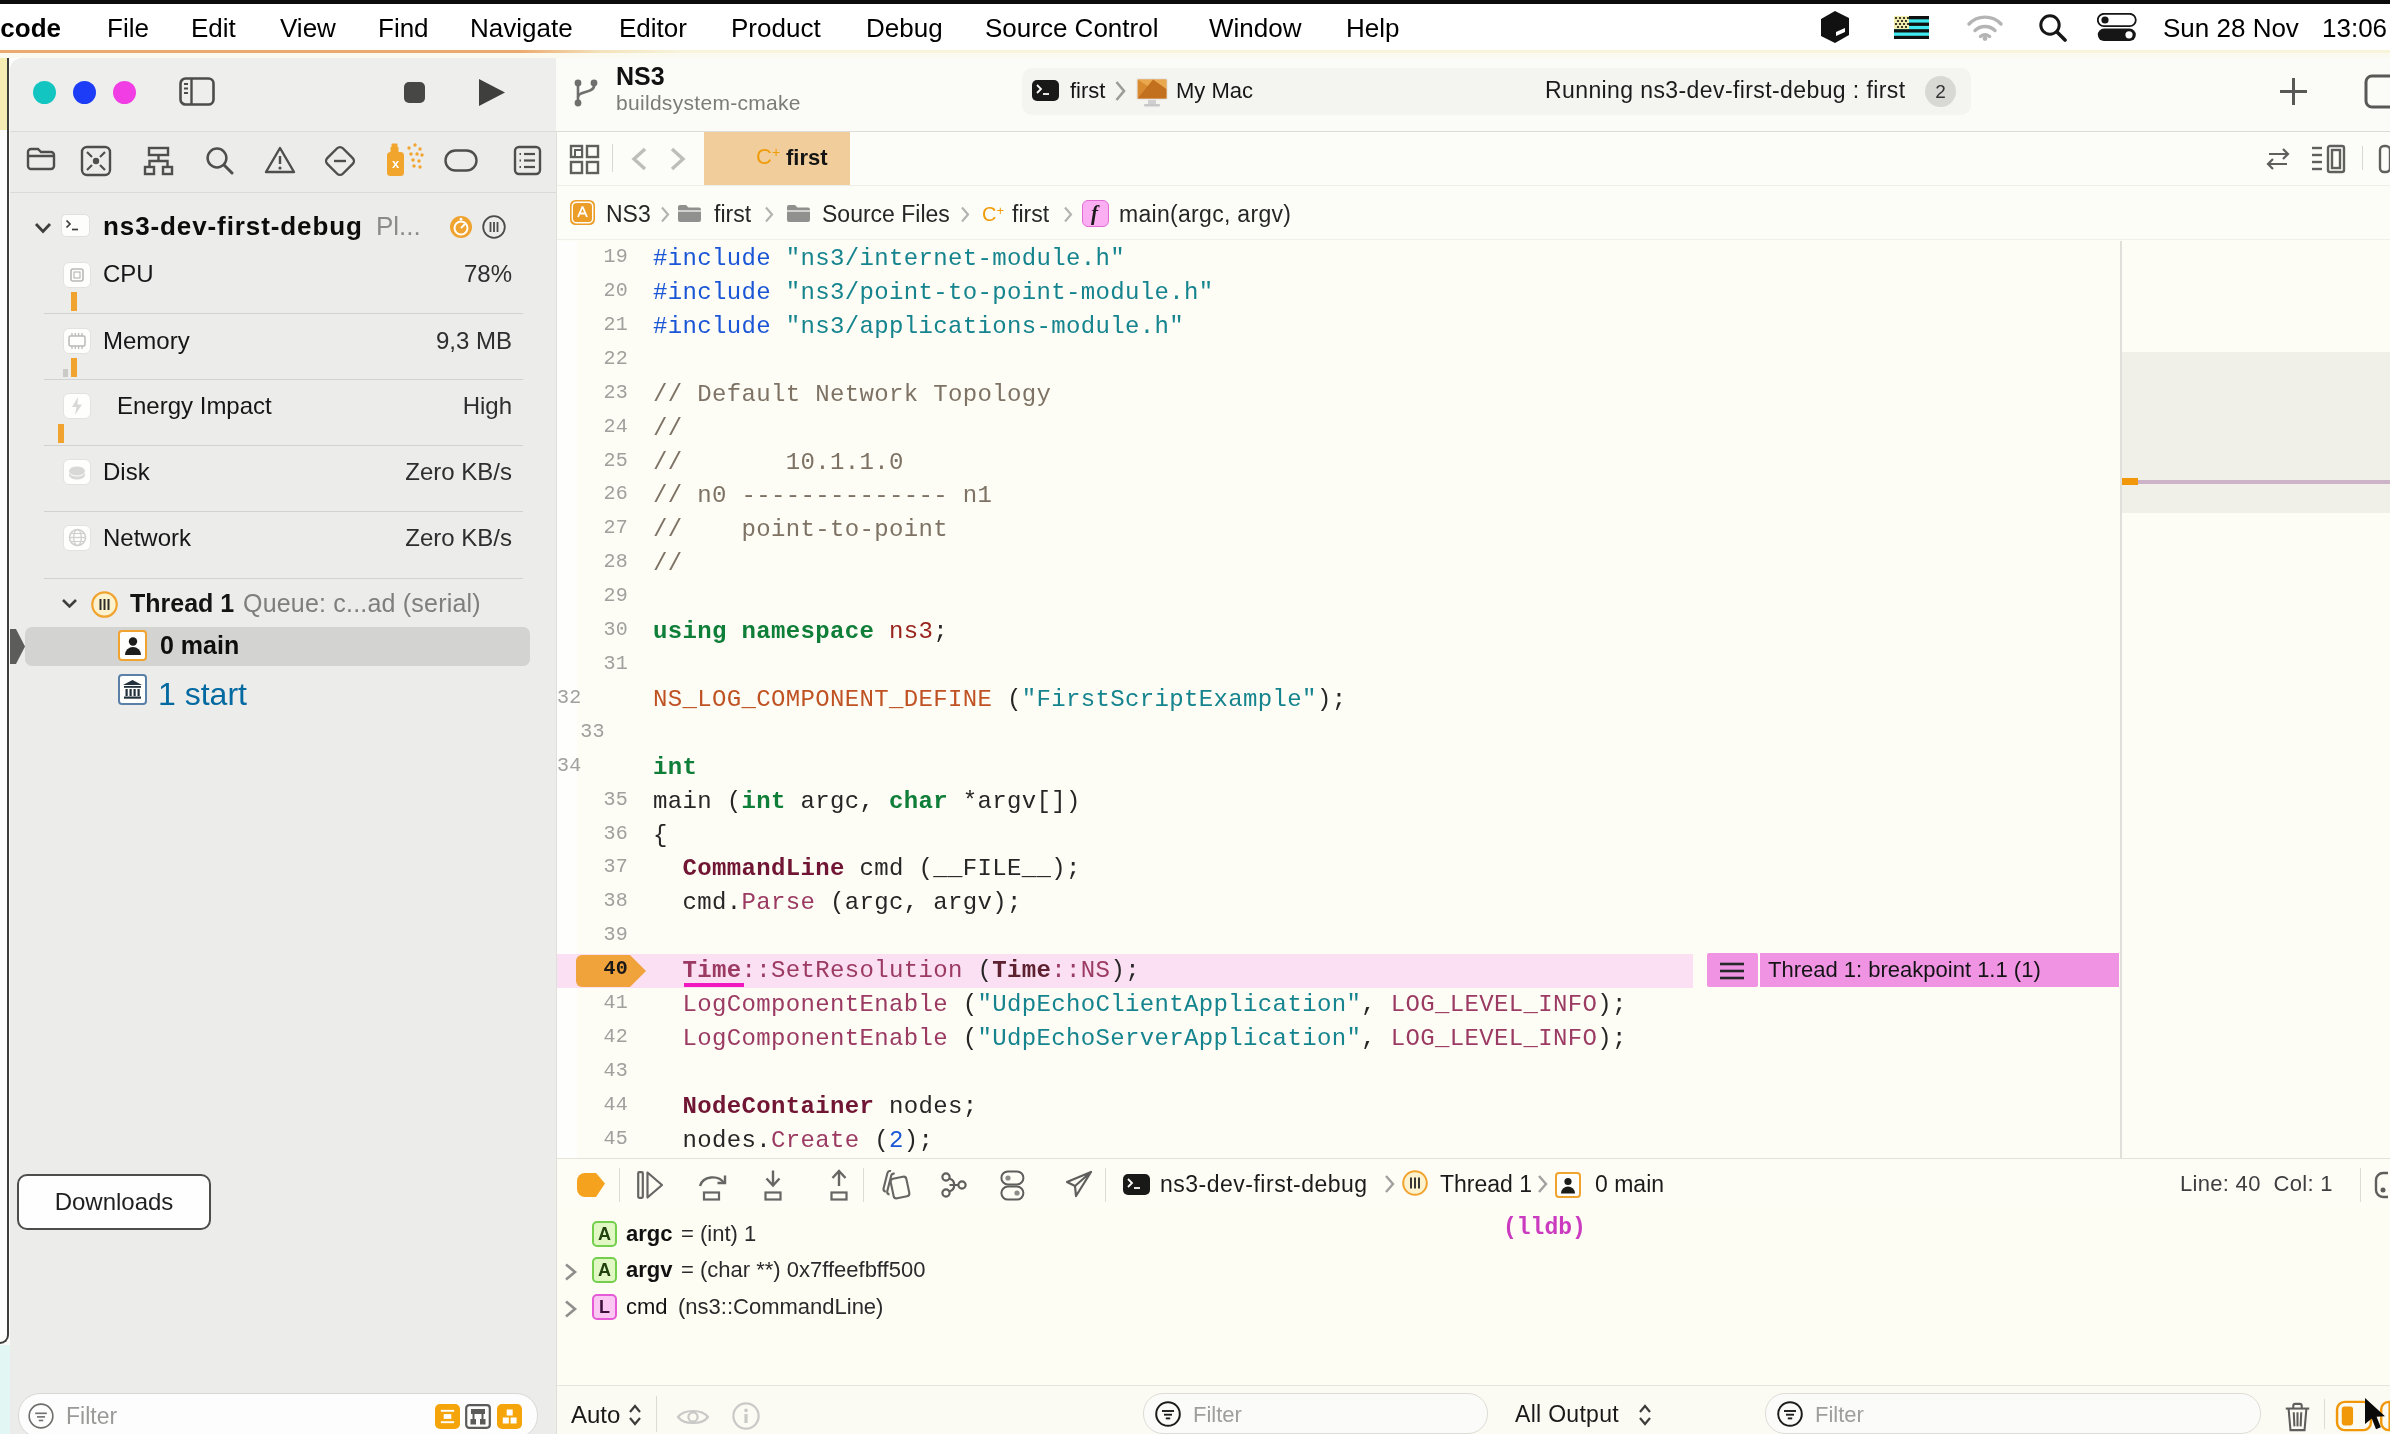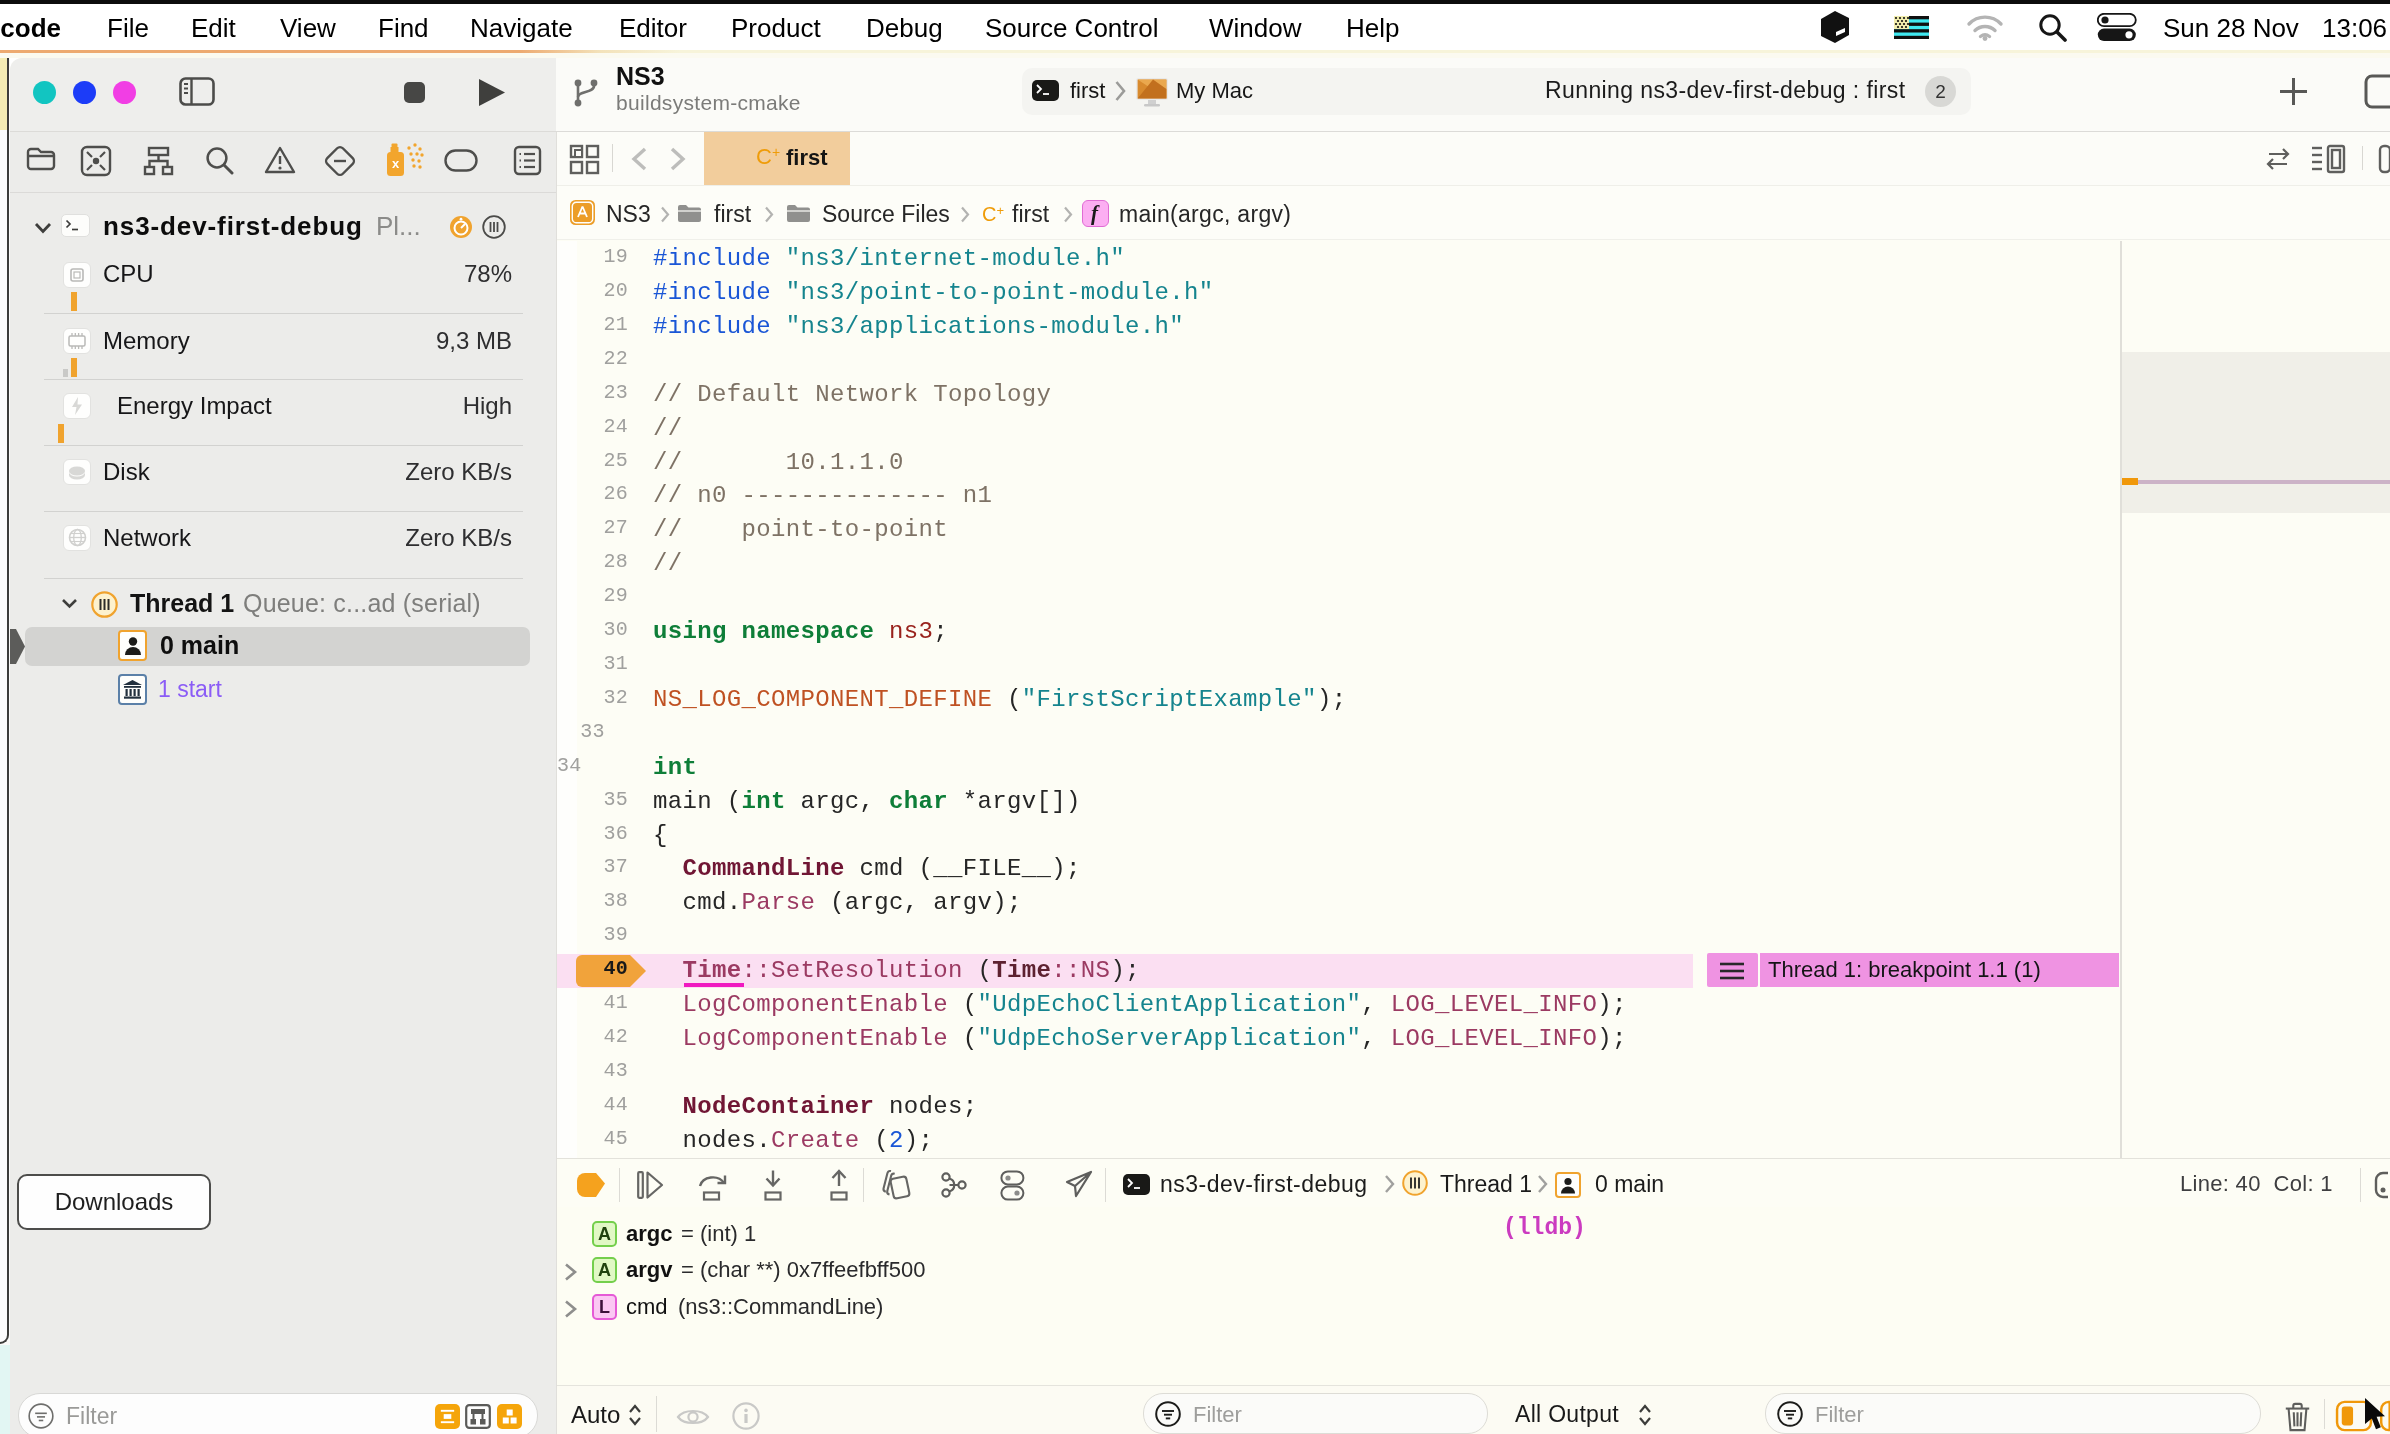--- a/index.html
+++ b/index.html
@@ -330,21 +330,21 @@
       <g fill="#22303e">
         <path d="M10.5 1 L20 6 H1 Z"></path>
         <rect x="2" y="7" width="17" height="1.8"></rect>
         <rect x="3.5" y="10" width="2.2" height="7"></rect>
         <rect x="7.5" y="10" width="2.2" height="7"></rect>
         <rect x="11.5" y="10" width="2.2" height="7"></rect>
         <rect x="15.5" y="10" width="2.2" height="7"></rect>
         <rect x="2" y="17.5" width="17" height="2.2"></rect>
       </g>
     </svg>
-<div class="a" style="left:158px;top:676px;font-size:23px;color:#8b5cf6">1 start</div>
+<div class="a" style="left:158px;top:676px;font-size:32px;color:#0369a1">1 start</div>
 
 <div class="a" style="left:17px;top:1174px;width:194px;height:56px;background:#fefefe;border:2.5px solid #4d4d4b;border-radius:10px;text-align:center;line-height:51px;font-size:24px;color:#1f1f1f">Downloads</div>
 
 <div class="a" style="left:18px;top:1393px;width:520px;height:45px;background:#fdfdfd;border:1.5px solid #d8d8d6;border-radius:22px"></div>
 <svg class="a" style="left:28px;top:1403px" width="26" height="26" viewBox="0 0 29 29">
       <circle cx="14.5" cy="14.5" r="13.2" fill="none" stroke="#6e6e6c" stroke-width="1.8"></circle>
       <g stroke="#6e6e6c" stroke-width="1.8">
         <line x1="8" y1="11.5" x2="21" y2="11.5"></line>
         <line x1="10" y1="15.5" x2="19" y2="15.5"></line>
         <line x1="12" y1="19.5" x2="17" y2="19.5"></line>
@@ -472,21 +472,21 @@
 <div class="a mono" style="left:557px;top:482.4px;width:71px;text-align:right;font-size:20px;letter-spacing:0.3px;color:#a0a09e;font-weight:400">26</div>
 <div class="a mono" style="left:653px;top:479.4px;font-size:24px;line-height:34px;letter-spacing:0.35px;white-space:pre"><span style="color:#7e7265">// n0 -------------- n1</span></div>
 <div class="a mono" style="left:557px;top:516.3px;width:71px;text-align:right;font-size:20px;letter-spacing:0.3px;color:#a0a09e;font-weight:400">27</div>
 <div class="a mono" style="left:653px;top:513.3px;font-size:24px;line-height:34px;letter-spacing:0.35px;white-space:pre"><span style="color:#7e7265">//    point-to-point</span></div>
 <div class="a mono" style="left:557px;top:550.2px;width:71px;text-align:right;font-size:20px;letter-spacing:0.3px;color:#a0a09e;font-weight:400">28</div>
 <div class="a mono" style="left:653px;top:547.2px;font-size:24px;line-height:34px;letter-spacing:0.35px;white-space:pre"><span style="color:#7e7265">//</span></div>
 <div class="a mono" style="left:557px;top:584.1px;width:71px;text-align:right;font-size:20px;letter-spacing:0.3px;color:#a0a09e;font-weight:400">29</div>
 <div class="a mono" style="left:557px;top:618.0px;width:71px;text-align:right;font-size:20px;letter-spacing:0.3px;color:#a0a09e;font-weight:400">30</div>
 <div class="a mono" style="left:653px;top:615.0px;font-size:24px;line-height:34px;letter-spacing:0.35px;white-space:pre"><span style="color:#0e7e38;font-weight:700">using namespace</span><span style="color:#262626"> </span><span style="color:#99231d">ns3</span><span style="color:#262626">;</span></div>
 <div class="a mono" style="left:557px;top:651.9px;width:71px;text-align:right;font-size:20px;letter-spacing:0.3px;color:#a0a09e;font-weight:400">31</div>
-<div class="a mono" style="left:557px;top:685.8px;width:71px;text-align:right;font-size:20px;letter-spacing:0.3px;color:#a0a09e;font-weight:400">32</div>
+<div class="a mono" style="left:557px;top:685.8px;width:71px;font-size:20px;letter-spacing:0.3px;color:#a0a09e;font-weight:400">32</div>
 <div class="a mono" style="left:653px;top:682.8px;font-size:24px;line-height:34px;letter-spacing:0.35px;white-space:pre"><span style="color:#bf5122">NS_LOG_COMPONENT_DEFINE</span><span style="color:#262626"> (</span><span style="color:#15848e">"FirstScriptExample"</span><span style="color:#262626">);</span></div>
 <div class="a mono" style="left:557px;top:719.7px;width:71px;text-align:center;font-size:20px;letter-spacing:0.3px;color:#a0a09e;font-weight:400">33</div>
 <div class="a mono" style="left:557px;top:753.6px;width:71px;font-size:20px;letter-spacing:0.3px;color:#a0a09e;font-weight:400">34</div>
 <div class="a mono" style="left:653px;top:750.6px;font-size:24px;line-height:34px;letter-spacing:0.35px;white-space:pre"><span style="color:#0e7e38;font-weight:700">int</span></div>
 <div class="a mono" style="left:557px;top:787.6px;width:71px;text-align:right;font-size:20px;letter-spacing:0.3px;color:#a0a09e;font-weight:400">35</div>
 <div class="a mono" style="left:653px;top:784.6px;font-size:24px;line-height:34px;letter-spacing:0.35px;white-space:pre"><span style="color:#262626">main (</span><span style="color:#0e7e38;font-weight:700">int</span><span style="color:#262626"> argc, </span><span style="color:#0e7e38;font-weight:700">char</span><span style="color:#262626"> *argv[])</span></div>
 <div class="a mono" style="left:557px;top:821.5px;width:71px;text-align:right;font-size:20px;letter-spacing:0.3px;color:#a0a09e;font-weight:400">36</div>
 <div class="a mono" style="left:653px;top:818.5px;font-size:24px;line-height:34px;letter-spacing:0.35px;white-space:pre"><span style="color:#262626">{</span></div>
 <div class="a mono" style="left:557px;top:855.4px;width:71px;text-align:right;font-size:20px;letter-spacing:0.3px;color:#a0a09e;font-weight:400">37</div>
 <div class="a mono" style="left:653px;top:852.4px;font-size:24px;line-height:34px;letter-spacing:0.35px;white-space:pre"><span style="color:#262626">  </span><span style="color:#701634;font-weight:700">CommandLine</span><span style="color:#262626"> cmd (__FILE__);</span></div>

